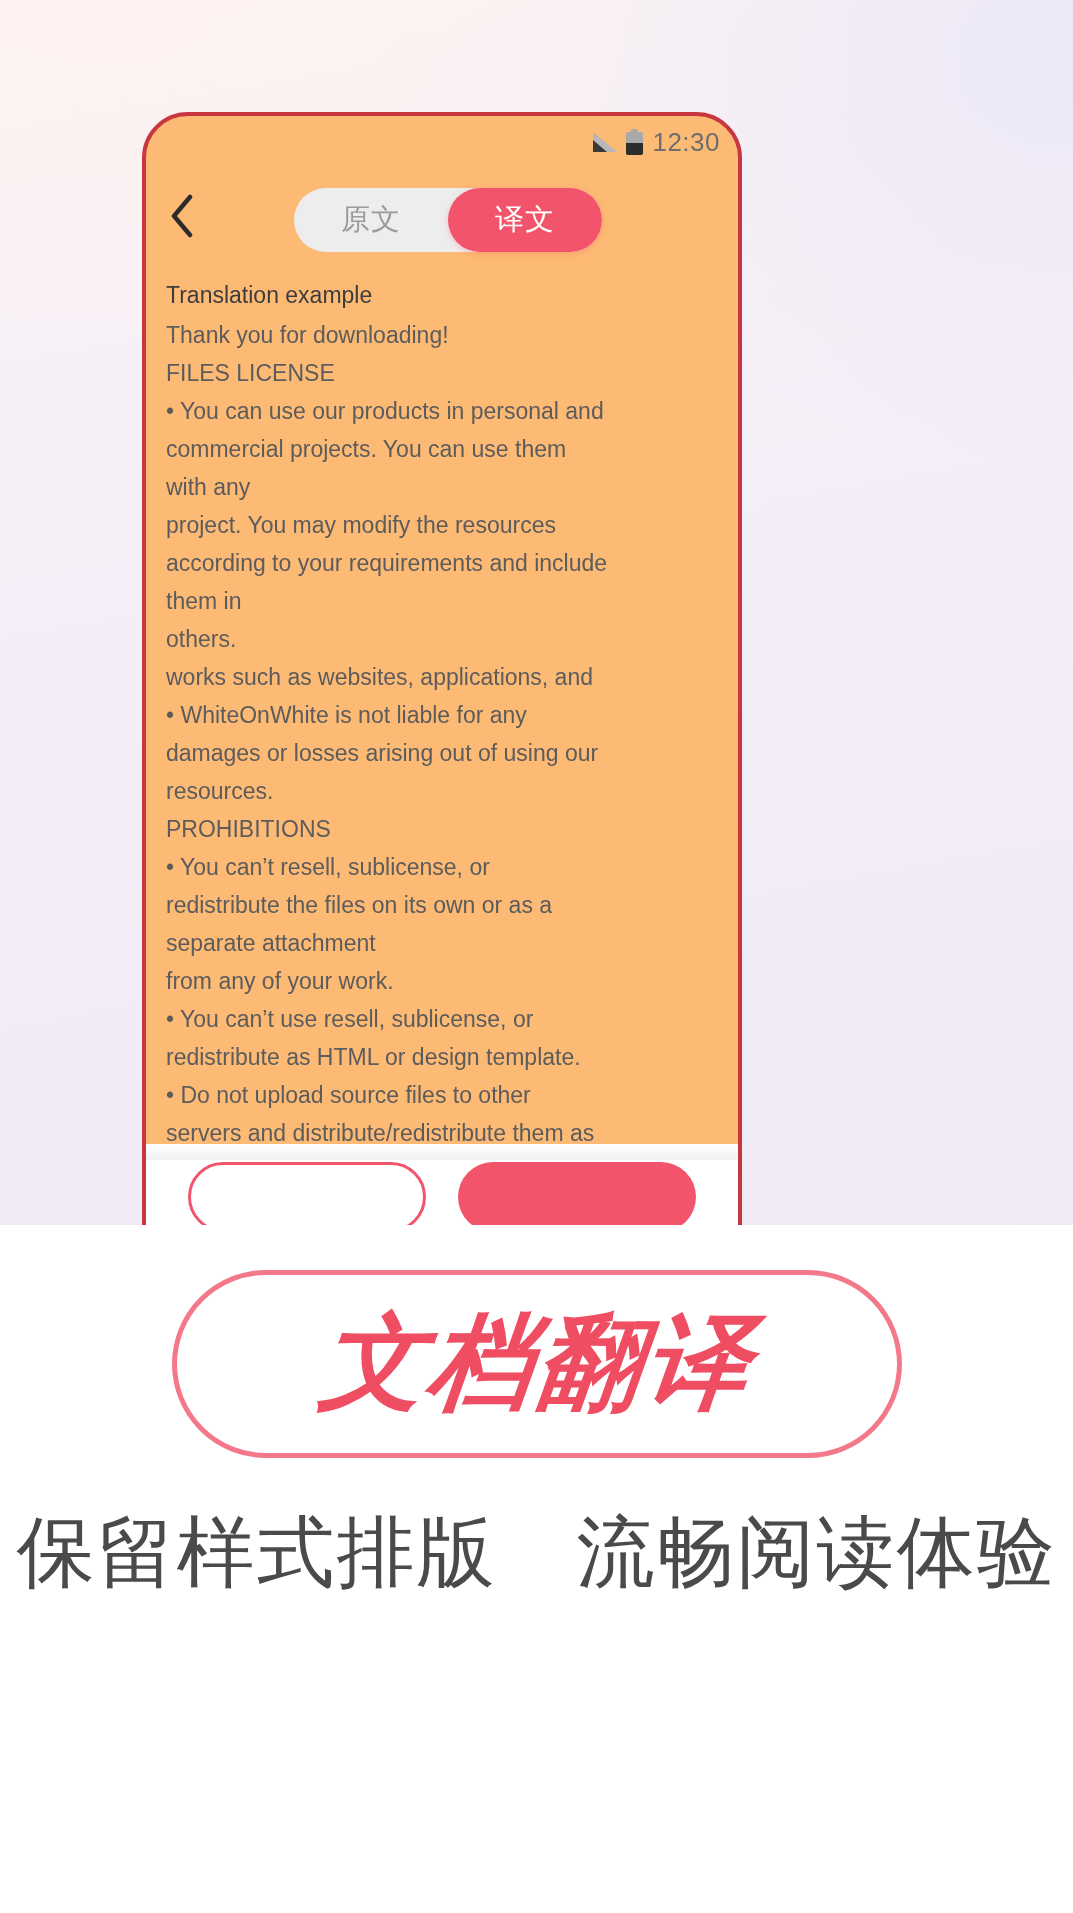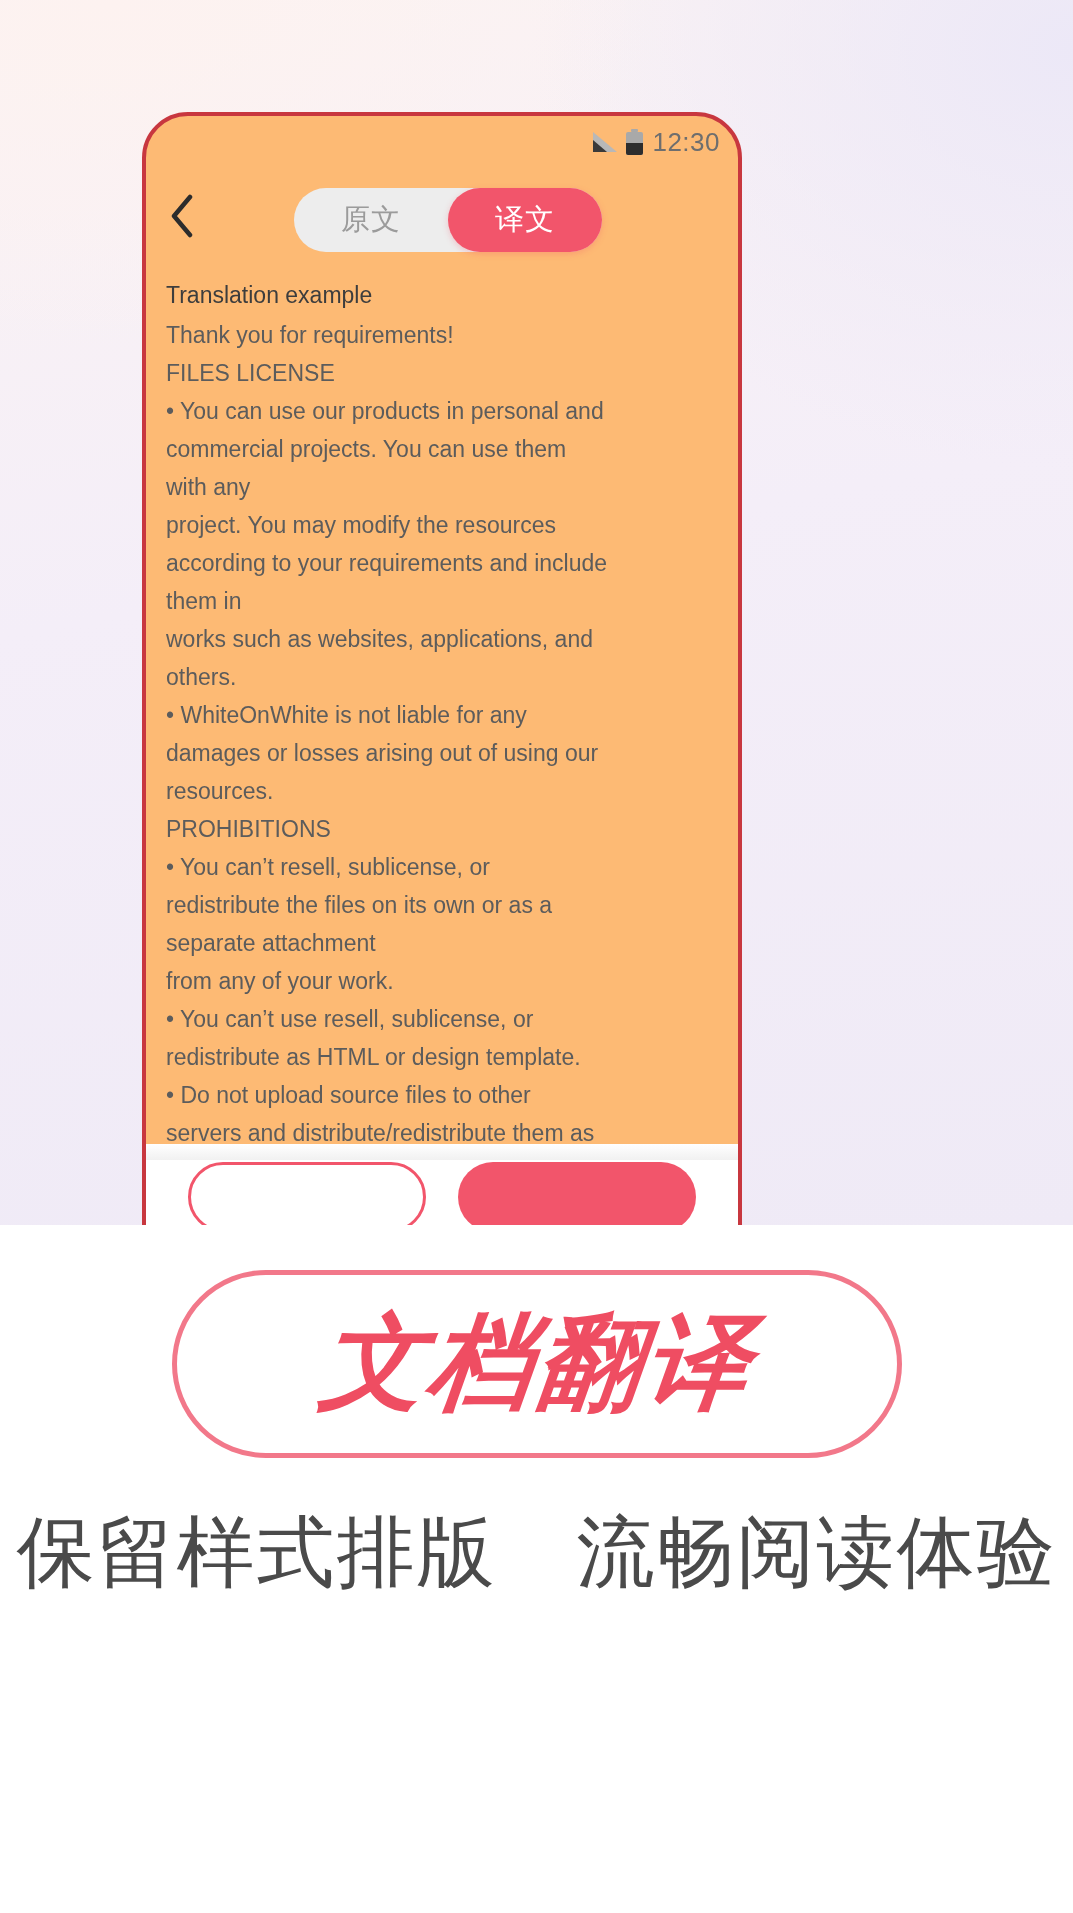--- a/index.html
+++ b/index.html
@@ -271,30 +271,30 @@
       </div>
 
       <div class="segmented">
         <div class="seg inactive">原文</div>
         <div class="seg active">译文</div>
       </div>
     </div>
 
     <div class="doc">
       <div class="line title">Translation example</div>
-      <div class="line">Thank you for requirements!</div>
+      <div class="line">Thank you for downloading!</div>
       <div class="line">FILES LICENSE</div>
       <div class="line">• You can use our products in personal and</div>
       <div class="line">commercial projects. You can use them</div>
       <div class="line">with any</div>
       <div class="line">project. You may modify the resources</div>
       <div class="line">according to your requirements and include</div>
       <div class="line">them in</div>
+      <div class="line">others.</div>
       <div class="line">works such as websites, applications, and</div>
-      <div class="line">others.</div>
       <div class="line">• WhiteOnWhite is not liable for any</div>
       <div class="line">damages or losses arising out of using our</div>
       <div class="line">resources.</div>
       <div class="line">PROHIBITIONS</div>
       <div class="line">• You can’t resell, sublicense, or</div>
       <div class="line">redistribute the files on its own or as a</div>
       <div class="line">separate attachment</div>
       <div class="line">from any of your work.</div>
       <div class="line">• You can’t use resell, sublicense, or</div>
       <div class="line">redistribute as HTML or design template.</div>

